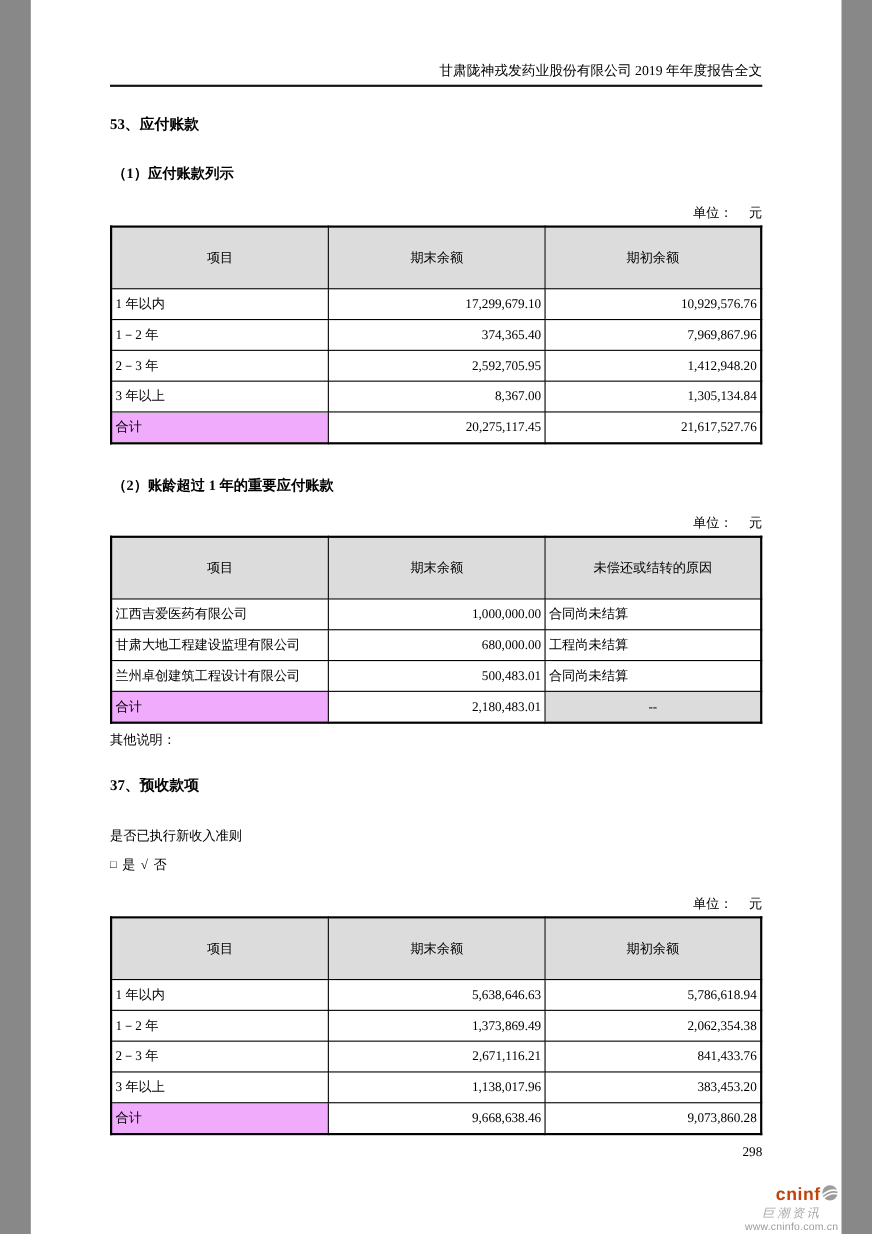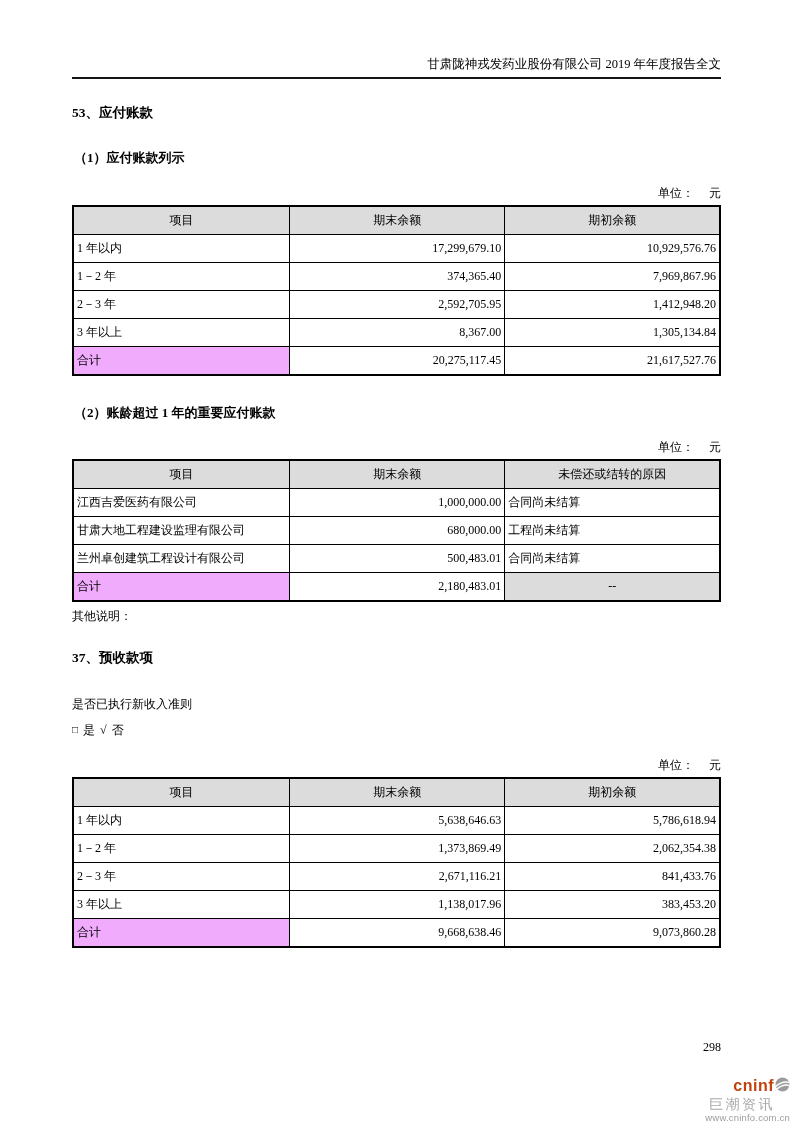--- a/index.html
+++ b/index.html
@@ -1,19 +1,19 @@
 <!DOCTYPE html>
 <html><head>
 <meta charset="utf-8">
 <style>
   * { box-sizing: border-box; }
   html,body { margin:0; padding:0; background:#888; }
   .page {
     position: relative;
-    width: 793px; height: 1122px;
+    width: 737px; height: 1122px;
     margin: 0 auto;
     background: #ffffff;
     font-family: "Liberation Serif", "DejaVu Serif", serif;
     color: #000;
     overflow: hidden;
   }
   .content { padding: 0 72px; }
 
   .doc-header { padding-top: 57px; }
   .doc-header .hd-title {
@@ -38,21 +38,21 @@
   }
   table.fin td {
     border: 1px solid #000;
     font-size: 12px;
     padding: 6px 4px;
     vertical-align: middle;
     line-height: 1.25;
     overflow: hidden;
     white-space: nowrap;
   }
-  table.fin .hrow td { background: #dcdcdc; text-align: center; padding: 6px 2px; }
+  table.fin .hrow td { background: #dcdcdc; text-align: center; padding: 20px 2px; }
   table.fin td.item  { text-align: left;  padding-left: 3px; }
   table.fin td.num   { text-align: right; padding-right: 3px; }
   table.fin td.reason{ text-align: left;  padding-left: 3px; }
   table.fin td.gray  { background: #f0abfc; }
   table.fin td.dash  { background: #dcdcdc; text-align: center; }
 
   .note      { font-size: 12px; margin-top: 7px;  line-height: 1.2; }
   .question  { font-size: 12px; margin-top: 31px; line-height: 1.2; }
   .checkline { font-size: 12px; margin-top: 12px; line-height: 1.2; letter-spacing: 1px; }
   .checkline .ck-box { font-size: 10px; position: relative; top: -1px; }
@@ -71,21 +71,21 @@
     color: #9c9c9c;
     font-family: "Liberation Sans", "DejaVu Sans", sans-serif;
     line-height: 1;
   }
   .cninfo-logo .lg-row1 {
     display: flex; align-items: center; justify-content: flex-end;
     font-size: 16px; font-weight: bold; letter-spacing: 0.5px;
     color: #c2410c;
   }
   .cninfo-logo .lg-row1 svg { margin-left: 1px; }
-  .cninfo-logo .lg-name { font-size: 14px; letter-spacing: 2.5px; margin: 2px 15px 0 0; color: #a8a8a8; }
+  .cninfo-logo .lg-name { font-size: 11px; letter-spacing: 2.5px; margin: 2px 15px 0 0; color: #a8a8a8; font-style: italic; }
   .cninfo-logo .lg-url  { font-size: 9.5px; margin-top: 2px; color: #9c9c9c; letter-spacing: 0.2px; }
 </style>
 </head>
 <body>
 
 <div class="page">
   <div class="content">
 
     <div class="doc-header">
       <div class="hd-title">甘肃陇神戎发药业股份有限公司 2019 年年度报告全文</div>

